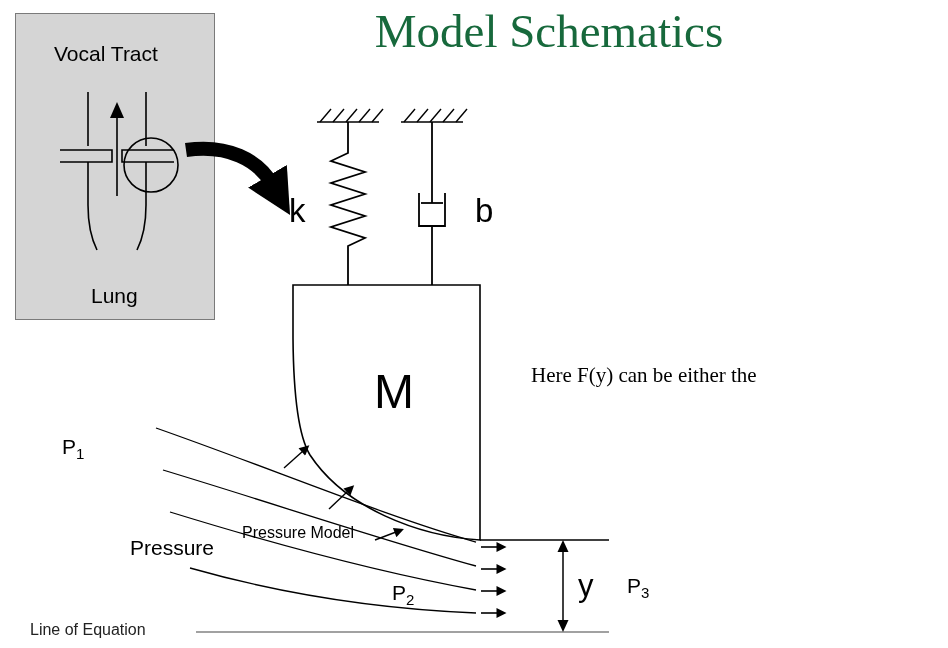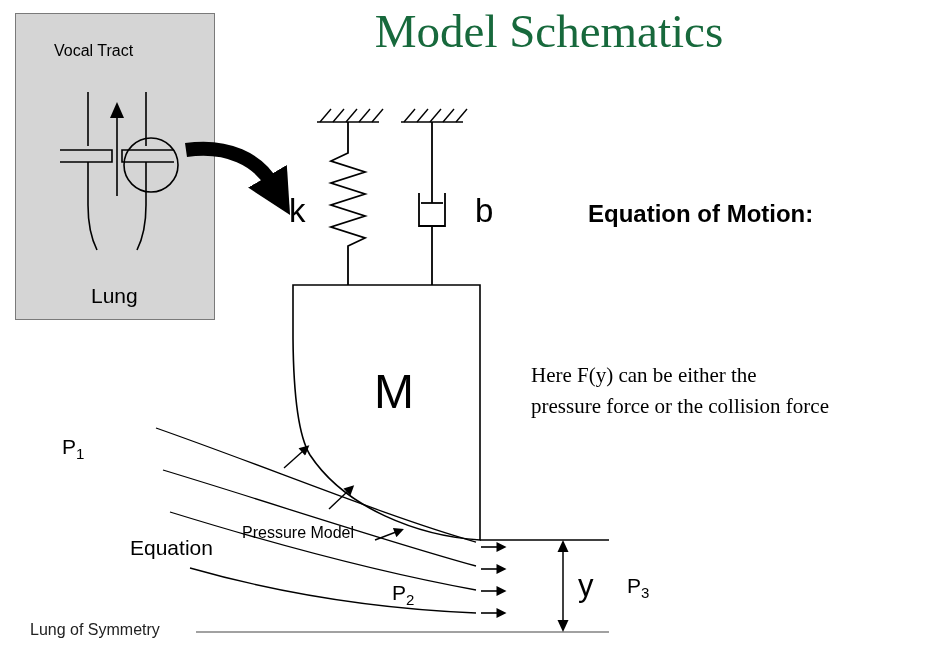--- a/index.html
+++ b/index.html
@@ -30,21 +30,21 @@
     left: 150px; top: 4px;
     width: 798px;
     margin: 0;
     text-align: center;
     font-family: "Liberation Serif", serif;
     font-weight: normal;
     font-size: 47px;
     color: #17693C;
   }
   .lbl { position: absolute; white-space: nowrap; }
-  .vt      { left: 54px;  top: 42px;  font-size: 16px; }
+  .vt      { left: 54px;  top: 42px;  font-size: 21px; }
   .lung    { left: 91px;  top: 284px; font-size: 21px; }
   .k       { left: 289px; top: 192px; font-size: 33px; }
   .b       { left: 475px; top: 192px; font-size: 33px; }
   .m       { left: 374px; top: 364px; font-size: 48px; }
   .p1      { left: 62px;  top: 435px; font-size: 21px; }
   .p2      { left: 392px; top: 581px; font-size: 21px; }
   .p3      { left: 627px; top: 574px; font-size: 21px; }
   .lbl sub { font-size: 15px; }
   .airflow { left: 130px; top: 536px; font-size: 21px; }
   .pforce  { left: 242px; top: 524px; font-size: 16px; }
@@ -170,24 +170,22 @@
   <div class="lbl lung">Lung</div>
 
   <div class="lbl k">k</div>
   <div class="lbl b">b</div>
   <div class="lbl m">M</div>
 
   <div class="lbl p1"><span>P</span><sub>1</sub></div>
   <div class="lbl p2"><span>P</span><sub>2</sub></div>
   <div class="lbl p3"><span>P</span><sub>3</sub></div>
 
-  <div class="lbl airflow">Equation</div>
+  <div class="lbl airflow">Pressure</div>
   <div class="lbl pforce">Pressure Model</div>
   <div class="lbl ylab">y</div>
-  <div class="lbl los">Lung of Symmetry</div>
+  <div class="lbl los">Line of Equation</div>
 
-  <div class="eq-head">Equation of Motion:</div>
   <div class="note">
     <div>Here F(y) can be either the</div>
-    <div>pressure force or the collision force</div>
   </div>
 
 </div>
 
 </body></html>

